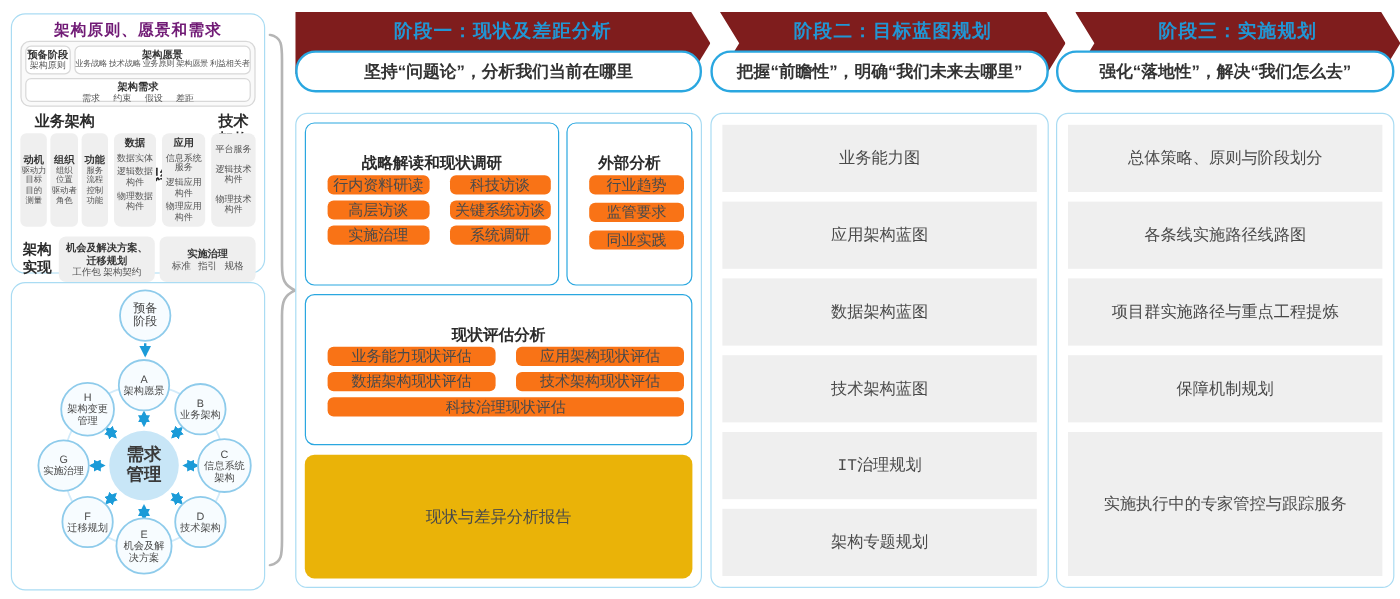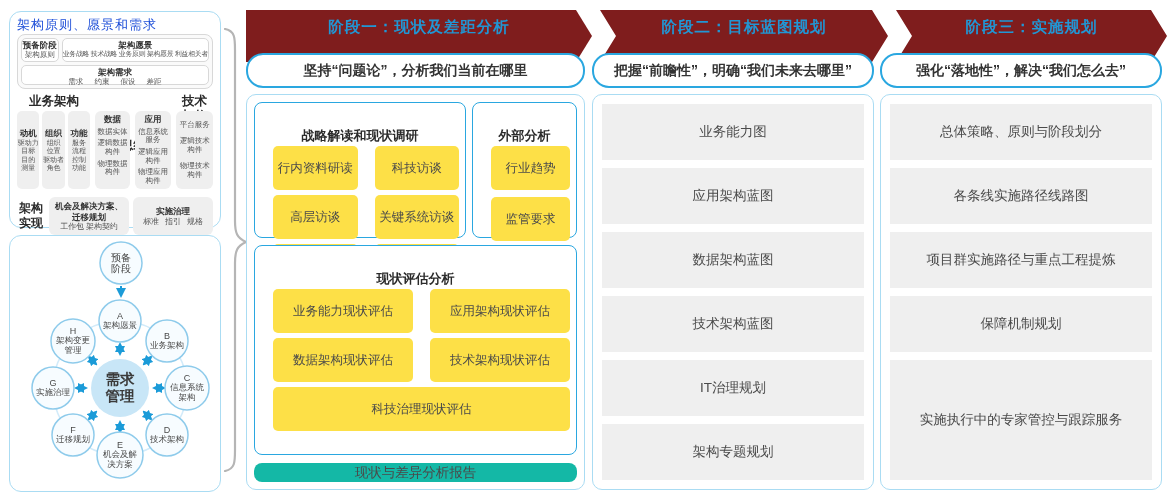--- a/index.html
+++ b/index.html
@@ -2,21 +2,21 @@
 <html><head>
 <meta charset="utf-8">
 <style>
   * { margin:0; padding:0; box-sizing:border-box; }
   body { background:#ffffff; font-family:"Liberation Sans","DejaVu Sans",sans-serif; }
   .stage { position:relative; width:1167px; height:499px; background:#fff; overflow:hidden; }
 
   
   .panel { position:absolute; background:#fff; border:1.5px solid #aadcf3; border-radius:12px; }
   .lp1 { left:9px; top:11px; width:212px; height:217px; padding:4px 7px; }
-  .lp1-title { font-weight:normal; font-size:13px; color:#1d4ed8; height:17px; line-height:17px; letter-spacing:1px;}
+  .lp1-title { text-align:center; font-weight:bold; font-size:13px; color:#701a75; height:17px; line-height:17px; letter-spacing:1px;}
   .lp1-group { border:1px solid #d8d8d8; border-radius:8px; padding:3px; margin-top:1px; background:#fafafa; }
   .lp1-row { display:flex; gap:3px; }
   .wbox { background:#fff; border:1px solid #d8d8d8; border-radius:5px; text-align:center; padding-top:1px; }
   .wbox-t { font-weight:bold; font-size:8.5px; color:#333; line-height:1.2; }
   .wbox-s { font-size:7.5px; color:#555; line-height:1.2; }
   .prepbox { width:38px; height:24px; }
   .visionbox { flex:1; height:24px; }
   .visionbox .wbox-s { font-size:6.8px; white-space:nowrap; letter-spacing:-0.2px; }
   .reqbox { margin-top:3px; height:20px; }
   .reqbox .wbox-s { word-spacing:9px; }
@@ -54,46 +54,46 @@
   
   .band { position:absolute; top:10px; height:52px; background:#7f1d1d; color:#2196d4;
           font-weight:bold; font-size:15.5px; text-align:center; line-height:34px; letter-spacing:1px; }
   .band1 { left:246px; width:346px;
            clip-path:polygon(0 0, calc(100% - 16px) 0, 100% 50%, calc(100% - 16px) 100%, 0 100%); }
   .band2 { left:600px; width:288px;
            clip-path:polygon(0 0, calc(100% - 16px) 0, 100% 50%, calc(100% - 16px) 100%, 0 100%, 16px 50%); }
   .band3 { left:896px; width:271px;
            clip-path:polygon(0 0, calc(100% - 16px) 0, 100% 50%, calc(100% - 16px) 100%, 0 100%, 16px 50%); }
 
-  .subtitle { position:absolute; top:53px; height:35px; background:#fff; border:2px solid #2aa7e0;
+  .subtitle { position:absolute; top:42px; height:35px; background:#fff; border:2px solid #2aa7e0;
               border-radius:17px; text-align:center; line-height:31px; font-weight:bold; font-size:14px; color:#333; }
   .sub1 { left:246px; width:339px; }
   .sub2 { left:592px; width:282px; }
   .sub3 { left:880px; width:282px; }
 
   .cpanel { position:absolute; top:94px; height:396px; background:#fff; border:1.5px solid #aadcf3; border-radius:10px; }
   .cp1 { left:246px; width:339px; padding:7px; display:flex; flex-direction:column; }
   .cp2 { left:592px; width:282px; padding:9px; display:flex; flex-direction:column; gap:8px; }
   .cp3 { left:880px; width:282px; padding:9px; display:flex; flex-direction:column; gap:8px; }
 
   .bluebox { border:1.5px solid #2aa7e0; border-radius:8px; padding:23px 6px; background:#fff; }
   .bb-title { text-align:center; font-weight:bold; font-size:13px; color:#2b2b2b; height:20px; line-height:20px; }
   .p1-row { display:flex; gap:6px; height:136px; }
   .strategybox { width:212px; }
   .externalbox { flex:1; }
   .grid2 { display:grid; grid-template-columns:1fr 1fr; gap:5px; }
-  .gitem { background:#fde047; border-radius:5px; text-align:center; font-size:12.5px; color:#4a4a4a;
-           display:flex; align-items:center; justify-content:center; height:44px;margin-left:12px; }
+  .gitem { background:#f97316; border-radius:5px; text-align:center; font-size:12.5px; color:#4a4a4a;
+           display:flex; align-items:center; justify-content:center; height:16px;margin-left:12px; }
   .ext-items { display:flex; flex-direction:column; gap:7px; }
   .assessbox { margin-top:7px; }
   .assessbox .gitem.span2 { grid-column:1 / span 2; }
-  .reportbox { margin-top:8px; flex:1; background:#14b8a6; border-radius:8px; display:flex;
+  .reportbox { margin-top:8px; flex:1; background:#eab308; border-radius:8px; display:flex;
                align-items:center; justify-content:center; font-size:13.5px; color:#4a4a4a;font-family:Liberation Serif, serif; }
   .p23-item { background:#efefef; border-radius:0; display:flex; align-items:center; justify-content:center;
-              font-size:13.5px; color:#4a4a4a; flex:1; text-align:center; }
+              font-size:13.5px; color:#4a4a4a; flex:1; text-align:center;font-family:Liberation Mono, monospace; }
   .p3-fixed { flex:none; height:56px; }
   .p3-tall { flex:1; }
 </style>
 </head>
 <body>
 
 <div class="stage">
 
   <div class="panel lp1">
     <div class="lp1-title">架构原则、愿景和需求</div>

